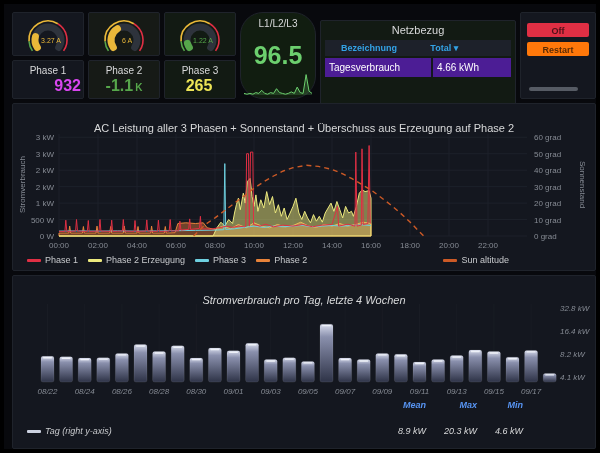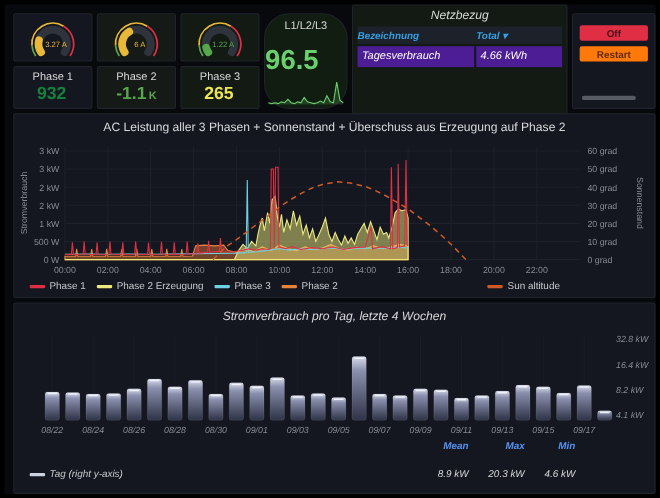--- a/index.html
+++ b/index.html
@@ -9,34 +9,34 @@
   .tint1{background:#161a16;}
   .tint2{background:#121a13;}
   .tint3{background:#111d10;}
   .p-title{font-size:10px;color:#d8d9da;text-align:center;}
   
   .stat .p-title{margin-top:4px;}
   .stat-value{text-align:center;font-size:16px;font-weight:bold;margin-top:1px;}
   .stat-value .unit{font-size:10px;margin-left:2px;}
   
   .l1 .p-title{margin-top:5px;}
-  .l1-value{font-size:25px;font-weight:bold;margin-top:12px;}
+  .l1-value{text-align:center;font-size:25px;font-weight:bold;margin-top:12px;}
   .l1 svg{position:absolute;bottom:1px;left:1px;}
   
   .netz-title{font-size:11px;color:#d8d9da;text-align:center;margin-top:3px;}
-  .netz-head{display:grid;grid-template-columns:58% 42%;margin:4px 4px 0 4px;background:#1d212a;padding:3px 0;font-size:9px;font-weight:bold;color:#33a2e5;}
+  .netz-head{display:grid;grid-template-columns:58% 42%;margin:4px 4px 0 4px;background:#1d212a;padding:3px 16px;font-size:9px;font-weight:bold;color:#33a2e5;}
   .netz-row{display:grid;grid-template-columns:58% 42%;margin:2px 4px 0 4px;font-size:10px;color:#fff;}
   .netz-row>div{padding:4px 4px;}
   .nr-label{border-right:2px solid #14171f;}
   
   .btn{display:block;width:calc(100% - 12px);margin:0 6px 5px 6px;height:14px;line-height:14px;border:none;border-radius:2px;font-size:9px;font-weight:bold;color:rgba(0,0,0,0.65);font-family:"Liberation Sans",sans-serif;cursor:pointer;}
   .ctrl{padding-top:10px;}
   .scrollbar{position:absolute;bottom:7px;left:8px;width:49px;height:4px;border-radius:2px;background:#565b64;}
   
-  .chart-title{font-size:11px;color:#d8d9da;text-align:center;padding-top:6px;}
+  .chart-title{font-size:11px;color:#d8d9da;text-align:center;padding-top:18px;}
   .axis-label{position:absolute;width:80px;text-align:center;font-size:8px;color:#868b94;}
   .al-left{left:-31px;top:76px;transform:rotate(-90deg);}
   .al-right{right:-27px;top:76px;transform:rotate(90deg);}
   .legend-row{position:absolute;left:14px;right:14px;bottom:5px;display:flex;align-items:center;gap:10px;font-size:9px;color:#c7c9cc;}
   .legend-item{display:flex;align-items:center;gap:4px;cursor:pointer;}
   .swatch{width:14px;height:3px;border-radius:1px;display:inline-block;}
   .sun-legend{margin-left:auto;margin-right:72px;}
   
   .bstats{position:absolute;left:14px;right:14px;top:124px;display:flex;align-items:flex-end;font-size:9px;color:#c7c9cc;}
   .bstat-col{display:flex;flex-direction:column;align-items:flex-end;gap:16px;margin-left:18px;}
@@ -76,41 +76,41 @@
         <path d="M 19.44 37.90 A 19 19 0 0 1 16.04 28.24" stroke="#56a64b" stroke-width="1.6" fill="none"></path>
         <path d="M 16.04 28.24 A 19 19 0 0 1 44.86 10.76" stroke="#eab839" stroke-width="1.6" fill="none"></path>
         <path d="M 44.86 10.76 A 19 19 0 0 1 50.56 37.90" stroke="#e02f44" stroke-width="1.6" fill="none"></path>
         <path d="M 24.35 34.46 A 13 13 0 0 1 22.44 30.36" stroke="#56a64b" stroke-width="7" fill="none" stroke-linecap="round"></path>
         <text x="38" y="30" text-anchor="middle" font-size="7" fill="#56a64b">1.22 A</text>
       </svg>
   </div>
 
   <div class="panel stat" style="left:8px;top:56px;width:72px;height:39px;">
     <div class="p-title">Phase 1</div>
-    <div class="stat-value" style="color: #15803d;"><span>932</span><span class="unit"></span></div>
+    <div class="stat-value" style="color: #d946ef; text-align: right;"><span>932</span><span class="unit"></span></div>
   </div>
   <div class="panel stat tint1" style="left:84px;top:56px;width:72px;height:39px;">
     <div class="p-title">Phase 2</div>
     <div class="stat-value" style="color: rgb(86, 166, 75);"><span>-1.1</span><span class="unit">K</span></div>
   </div>
   <div class="panel stat tint2" style="left:160px;top:56px;width:72px;height:39px;">
     <div class="p-title">Phase 3</div>
     <div class="stat-value" style="color: rgb(236, 228, 86);"><span>265</span><span class="unit"></span></div>
   </div>
 
   <div class="panel l1 tint3" style="left:236px;top:8px;width:76px;height:87px;border-radius:23px;">
     <div class="p-title">L1/L2/L3</div>
     <div class="l1-value" id="l1val" style="color: rgb(108, 207, 110);">96.5</div>
     <svg width="72" height="26" viewBox="0 0 72 26" id="sparkline">
         <path d="M 2 24 L 2.0,22.4 L 5.0,23.2 L 7.9,22.4 L 10.9,23.2 L 13.8,21.6 L 16.8,22.4 L 19.7,19.3 L 22.7,22.4 L 25.7,23.2 L 28.6,21.6 L 31.6,22.4 L 34.5,17.7 L 37.5,21.6 L 40.4,22.4 L 43.4,23.2 L 46.3,22.4 L 49.3,20.9 L 52.3,22.4 L 55.2,16.1 L 58.2,21.6 L 61.1,22.4 L 64.1,3.6 L 67.0,20.1 L 70.0,22.4 L 70 24 Z" fill="rgba(108,207,110,0.2)" stroke="none"></path>
         <polyline points="2.0,22.4 5.0,23.2 7.9,22.4 10.9,23.2 13.8,21.6 16.8,22.4 19.7,19.3 22.7,22.4 25.7,23.2 28.6,21.6 31.6,22.4 34.5,17.7 37.5,21.6 40.4,22.4 43.4,23.2 46.3,22.4 49.3,20.9 52.3,22.4 55.2,16.1 58.2,21.6 61.1,22.4 64.1,3.6 67.0,20.1 70.0,22.4" fill="none" stroke="#6ccf6e" stroke-width="1"></polyline>
       </svg>
   </div>
 
-  <div class="panel tint2" style="left:316px;top:0;width:196px;height:100px;font-style:italic;">
+  <div class="panel tint2" style="left:316px;top:16px;width:196px;height:100px;">
     <div class="netz-title">Netzbezug</div>
     <div class="netz-head">
       <span>Bezeichnung</span>
       <span><span>Total</span> <span class="caret">▾</span></span>
     </div>
     <div class="netz-row" id="netzrow" style="background: #4c1d95;">
       <div class="nr-label">Tagesverbrauch</div>
       <div class="nr-value">4.66 kWh</div>
     </div>
   </div>

